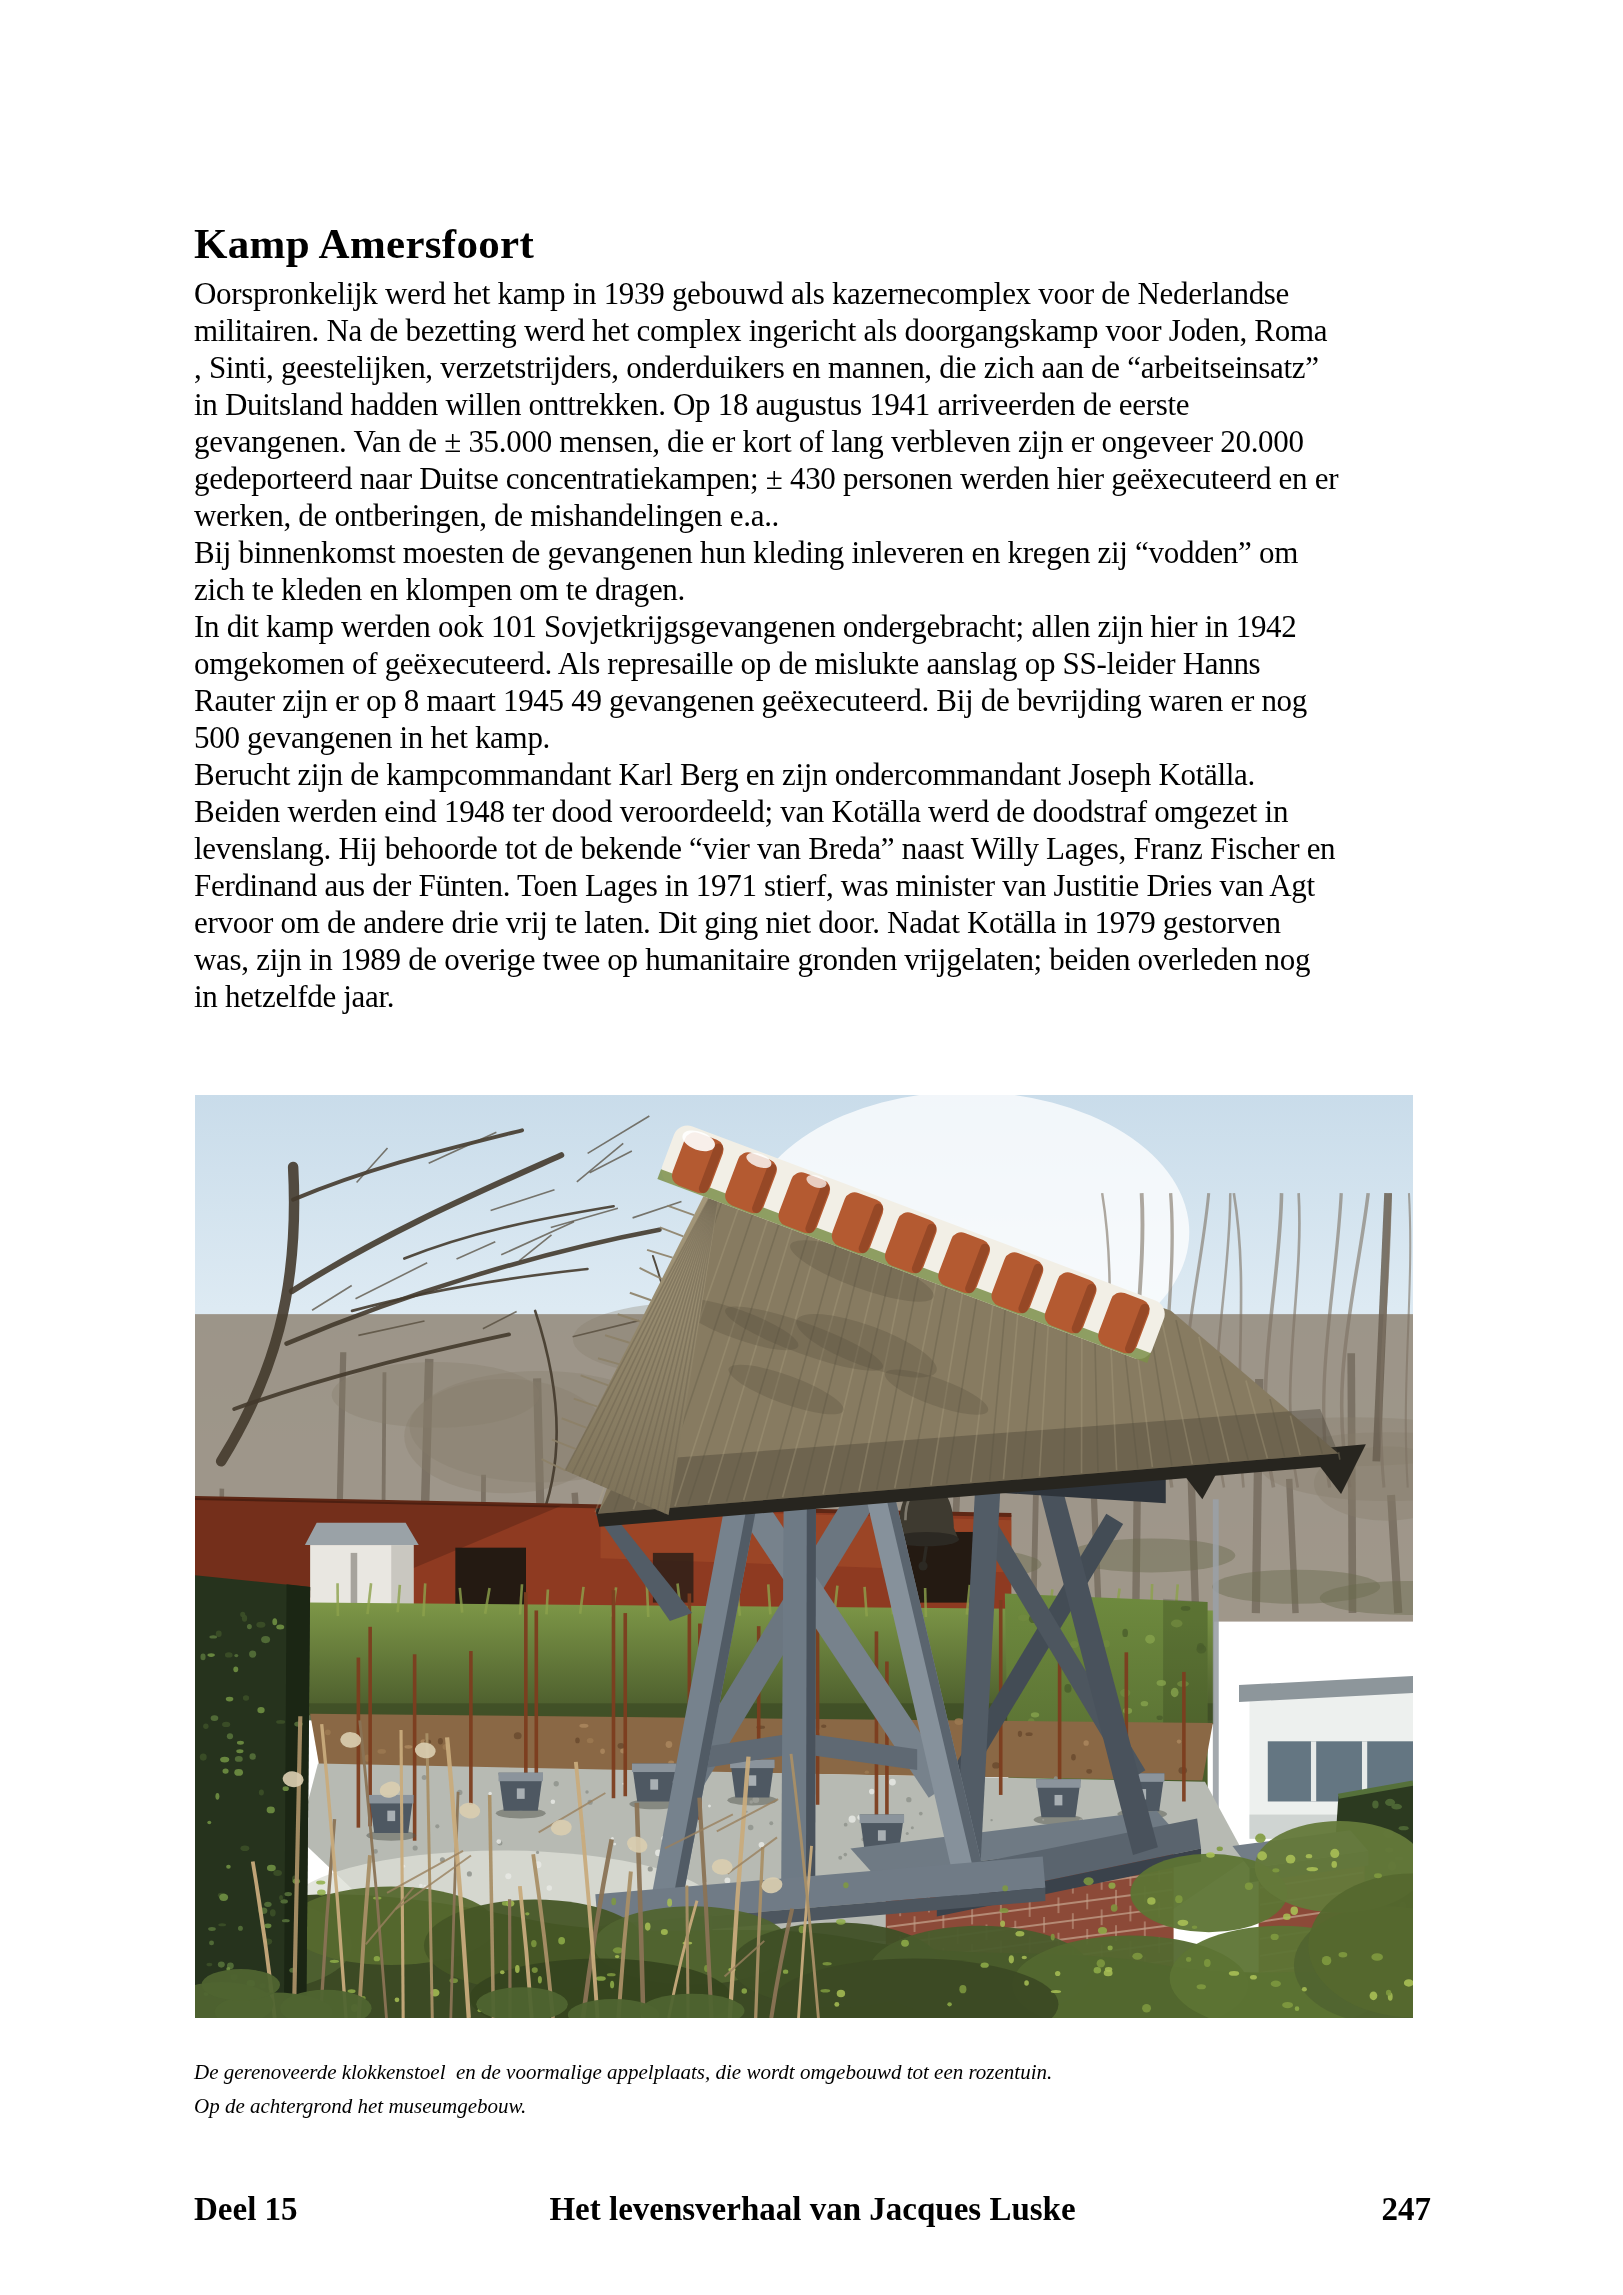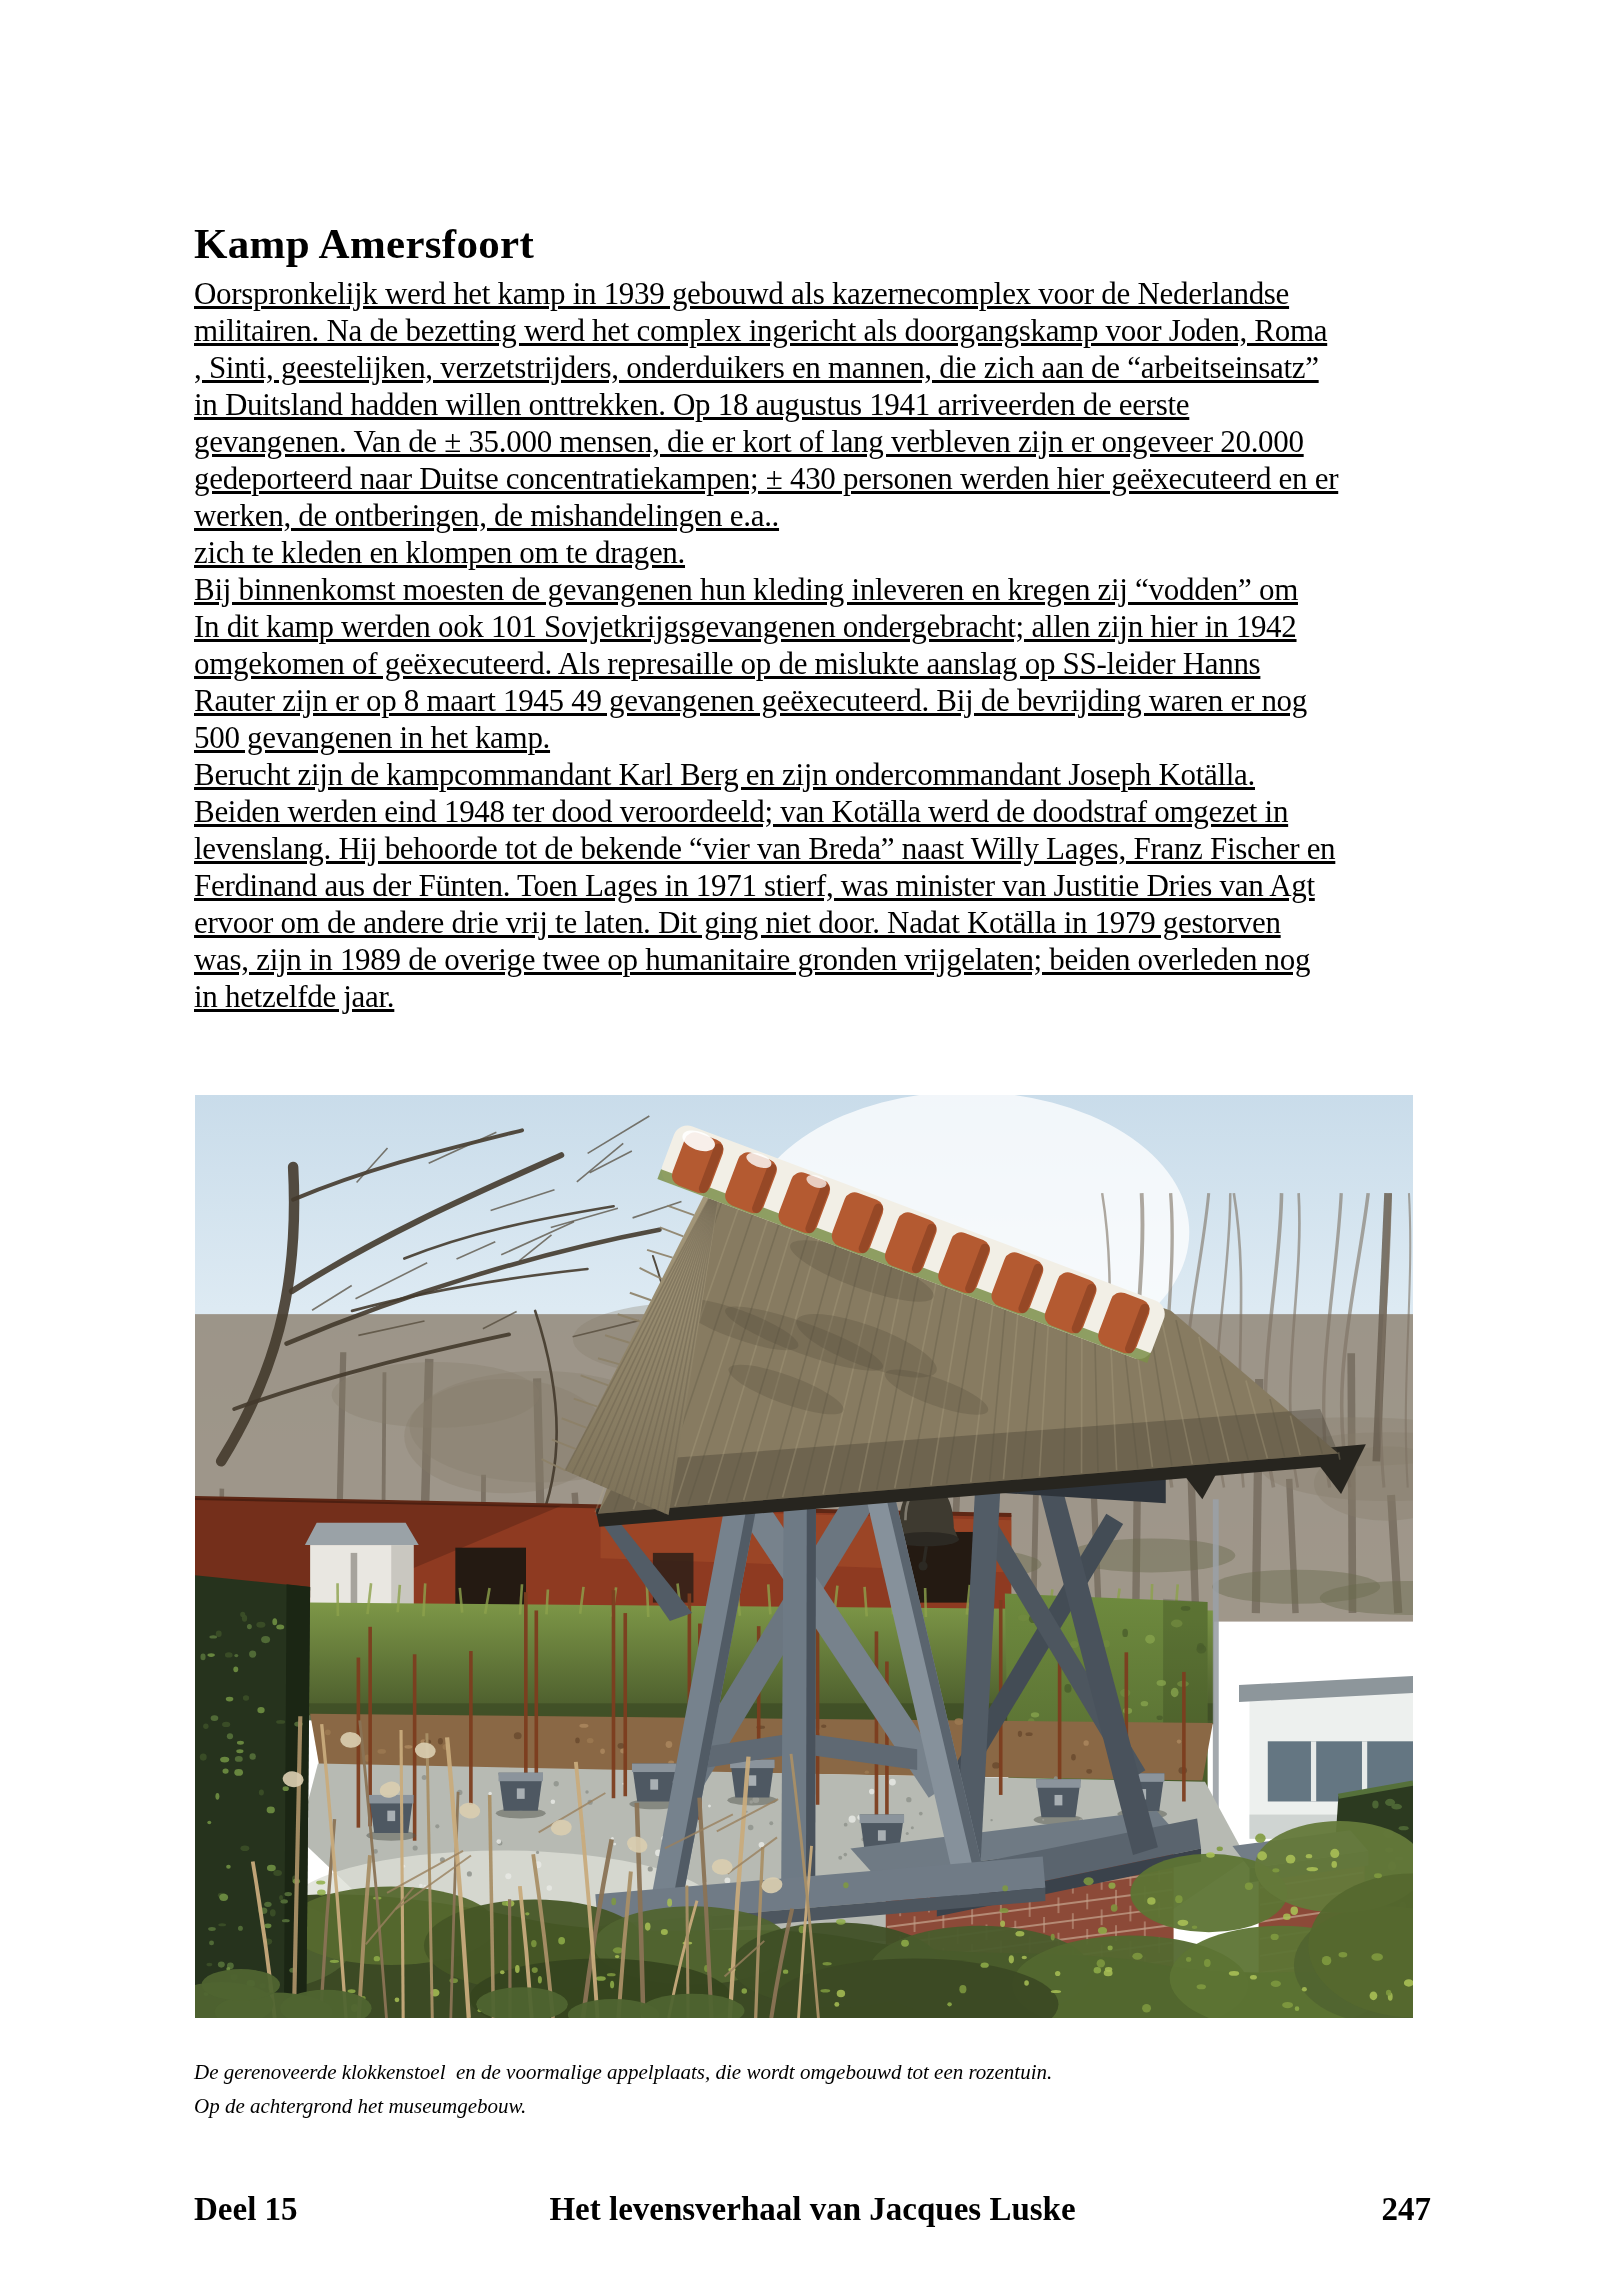--- a/index.html
+++ b/index.html
@@ -1,21 +1,21 @@
 <!DOCTYPE html>
 <html style="--c-ink: #000000; --c-paper: #ffffff; --c-sky: #cfe2ee; --c-museum-red: #8e3a21; --c-hedge-green: #5d7434; --c-hedge-dark: #26331d; --c-gravel-gray: #b7bab3; --c-mulch-brown: #8a6845; --c-thatch-brown: #877b61; --c-ridge-tile-terracotta: #b45a31; --c-ridge-gap-white: #f2efe6; --c-frame-bluegray: #76828d; --c-brick-red: #8c4a38; --c-bell-bronze: #3e3a30; --c-shrub-green: #4e6030; --c-twig-tan: #c8ab7c; --c-pole-rust: #7c3d1f; --c-bucket-gray: #4e5862;font-size:10.5px"><head>
 <meta charset="utf-8">
 <style>
   html,body{margin:0;padding:0;background:#888;}
   .page{position:relative;width:1623px;height:2295px;background:var(--c-paper,#ffffff);
         font-family:"Liberation Serif","DejaVu Serif",serif;color:var(--c-ink,#000);overflow:hidden;padding-left:18px;}
   .title{position:absolute;left:194px;top:190px;font-size:43px;font-weight:700;letter-spacing:0.3px;}
   .bodytext{position:absolute;left:194px;top:275px;font-size:31px;line-height:37px;
             letter-spacing:-0.3px;white-space:nowrap;}
-  .bodytext .line{height:37px;text-decoration:underline;}
+  .bodytext .line{height:37px;}
   .photo{position:absolute;left:195px;top:1095px;width:1218px;height:923px;margin:0;}
   .photo svg{display:block;width:100%;height:100%;}
   .caption{position:absolute;left:194px;top:2055px;font-size:21px;line-height:34px;font-style:italic;}
   .caption div{white-space:pre;}
   .footer{position:absolute;left:194px;top:2191px;width:1237px;display:grid;
           grid-template-columns:1fr auto 1fr;font-weight:700;font-size:33px;}
   .footer .c{text-align:right;}
   .footer .r{text-align:right;}
 </style>
 </head>
@@ -26,22 +26,22 @@
   <h1 class="title">Kamp Amersfoort</h1>
 
   <div class="bodytext" id="body-text">
       <div class="line">Oorspronkelijk werd het kamp in 1939 gebouwd als kazernecomplex voor de Nederlandse</div>
       <div class="line">militairen. Na de bezetting werd het complex ingericht als doorgangskamp voor Joden, Roma</div>
       <div class="line">, Sinti, geestelijken, verzetstrijders, onderduikers en mannen, die zich aan de “arbeitseinsatz”</div>
       <div class="line">in Duitsland hadden willen onttrekken. Op 18 augustus 1941 arriveerden de eerste</div>
       <div class="line">gevangenen. Van de ± 35.000 mensen, die er kort of lang verbleven zijn er ongeveer 20.000</div>
       <div class="line">gedeporteerd naar Duitse concentratiekampen; ± 430 personen werden hier geëxecuteerd en er</div>
       <div class="line">werken, de ontberingen, de mishandelingen e.a..</div>
+      <div class="line">Bij binnenkomst moesten de gevangenen hun kleding inleveren en kregen zij “vodden” om</div>
       <div class="line">zich te kleden en klompen om te dragen.</div>
-      <div class="line">Bij binnenkomst moesten de gevangenen hun kleding inleveren en kregen zij “vodden” om</div>
       <div class="line">In dit kamp werden ook 101 Sovjetkrijgsgevangenen ondergebracht; allen zijn hier in 1942</div>
       <div class="line">omgekomen of geëxecuteerd. Als represaille op de mislukte aanslag op SS-leider Hanns</div>
       <div class="line">Rauter zijn er op 8 maart 1945 49 gevangenen geëxecuteerd. Bij de bevrijding waren er nog</div>
       <div class="line">500 gevangenen in het kamp.</div>
       <div class="line">Berucht zijn de kampcommandant Karl Berg en zijn ondercommandant Joseph Kotälla.</div>
       <div class="line">Beiden werden eind 1948 ter dood veroordeeld; van Kotälla werd de doodstraf omgezet in</div>
       <div class="line">levenslang. Hij behoorde tot de bekende “vier van Breda” naast Willy Lages, Franz Fischer en</div>
       <div class="line">Ferdinand aus der Fünten. Toen Lages in 1971 stierf, was minister van Justitie Dries van Agt</div>
       <div class="line">ervoor om de andere drie vrij te laten. Dit ging niet door. Nadat Kotälla in 1979 gestorven</div>
       <div class="line">was, zijn in 1989 de overige twee op humanitaire gronden vrijgelaten; beiden overleden nog</div>

